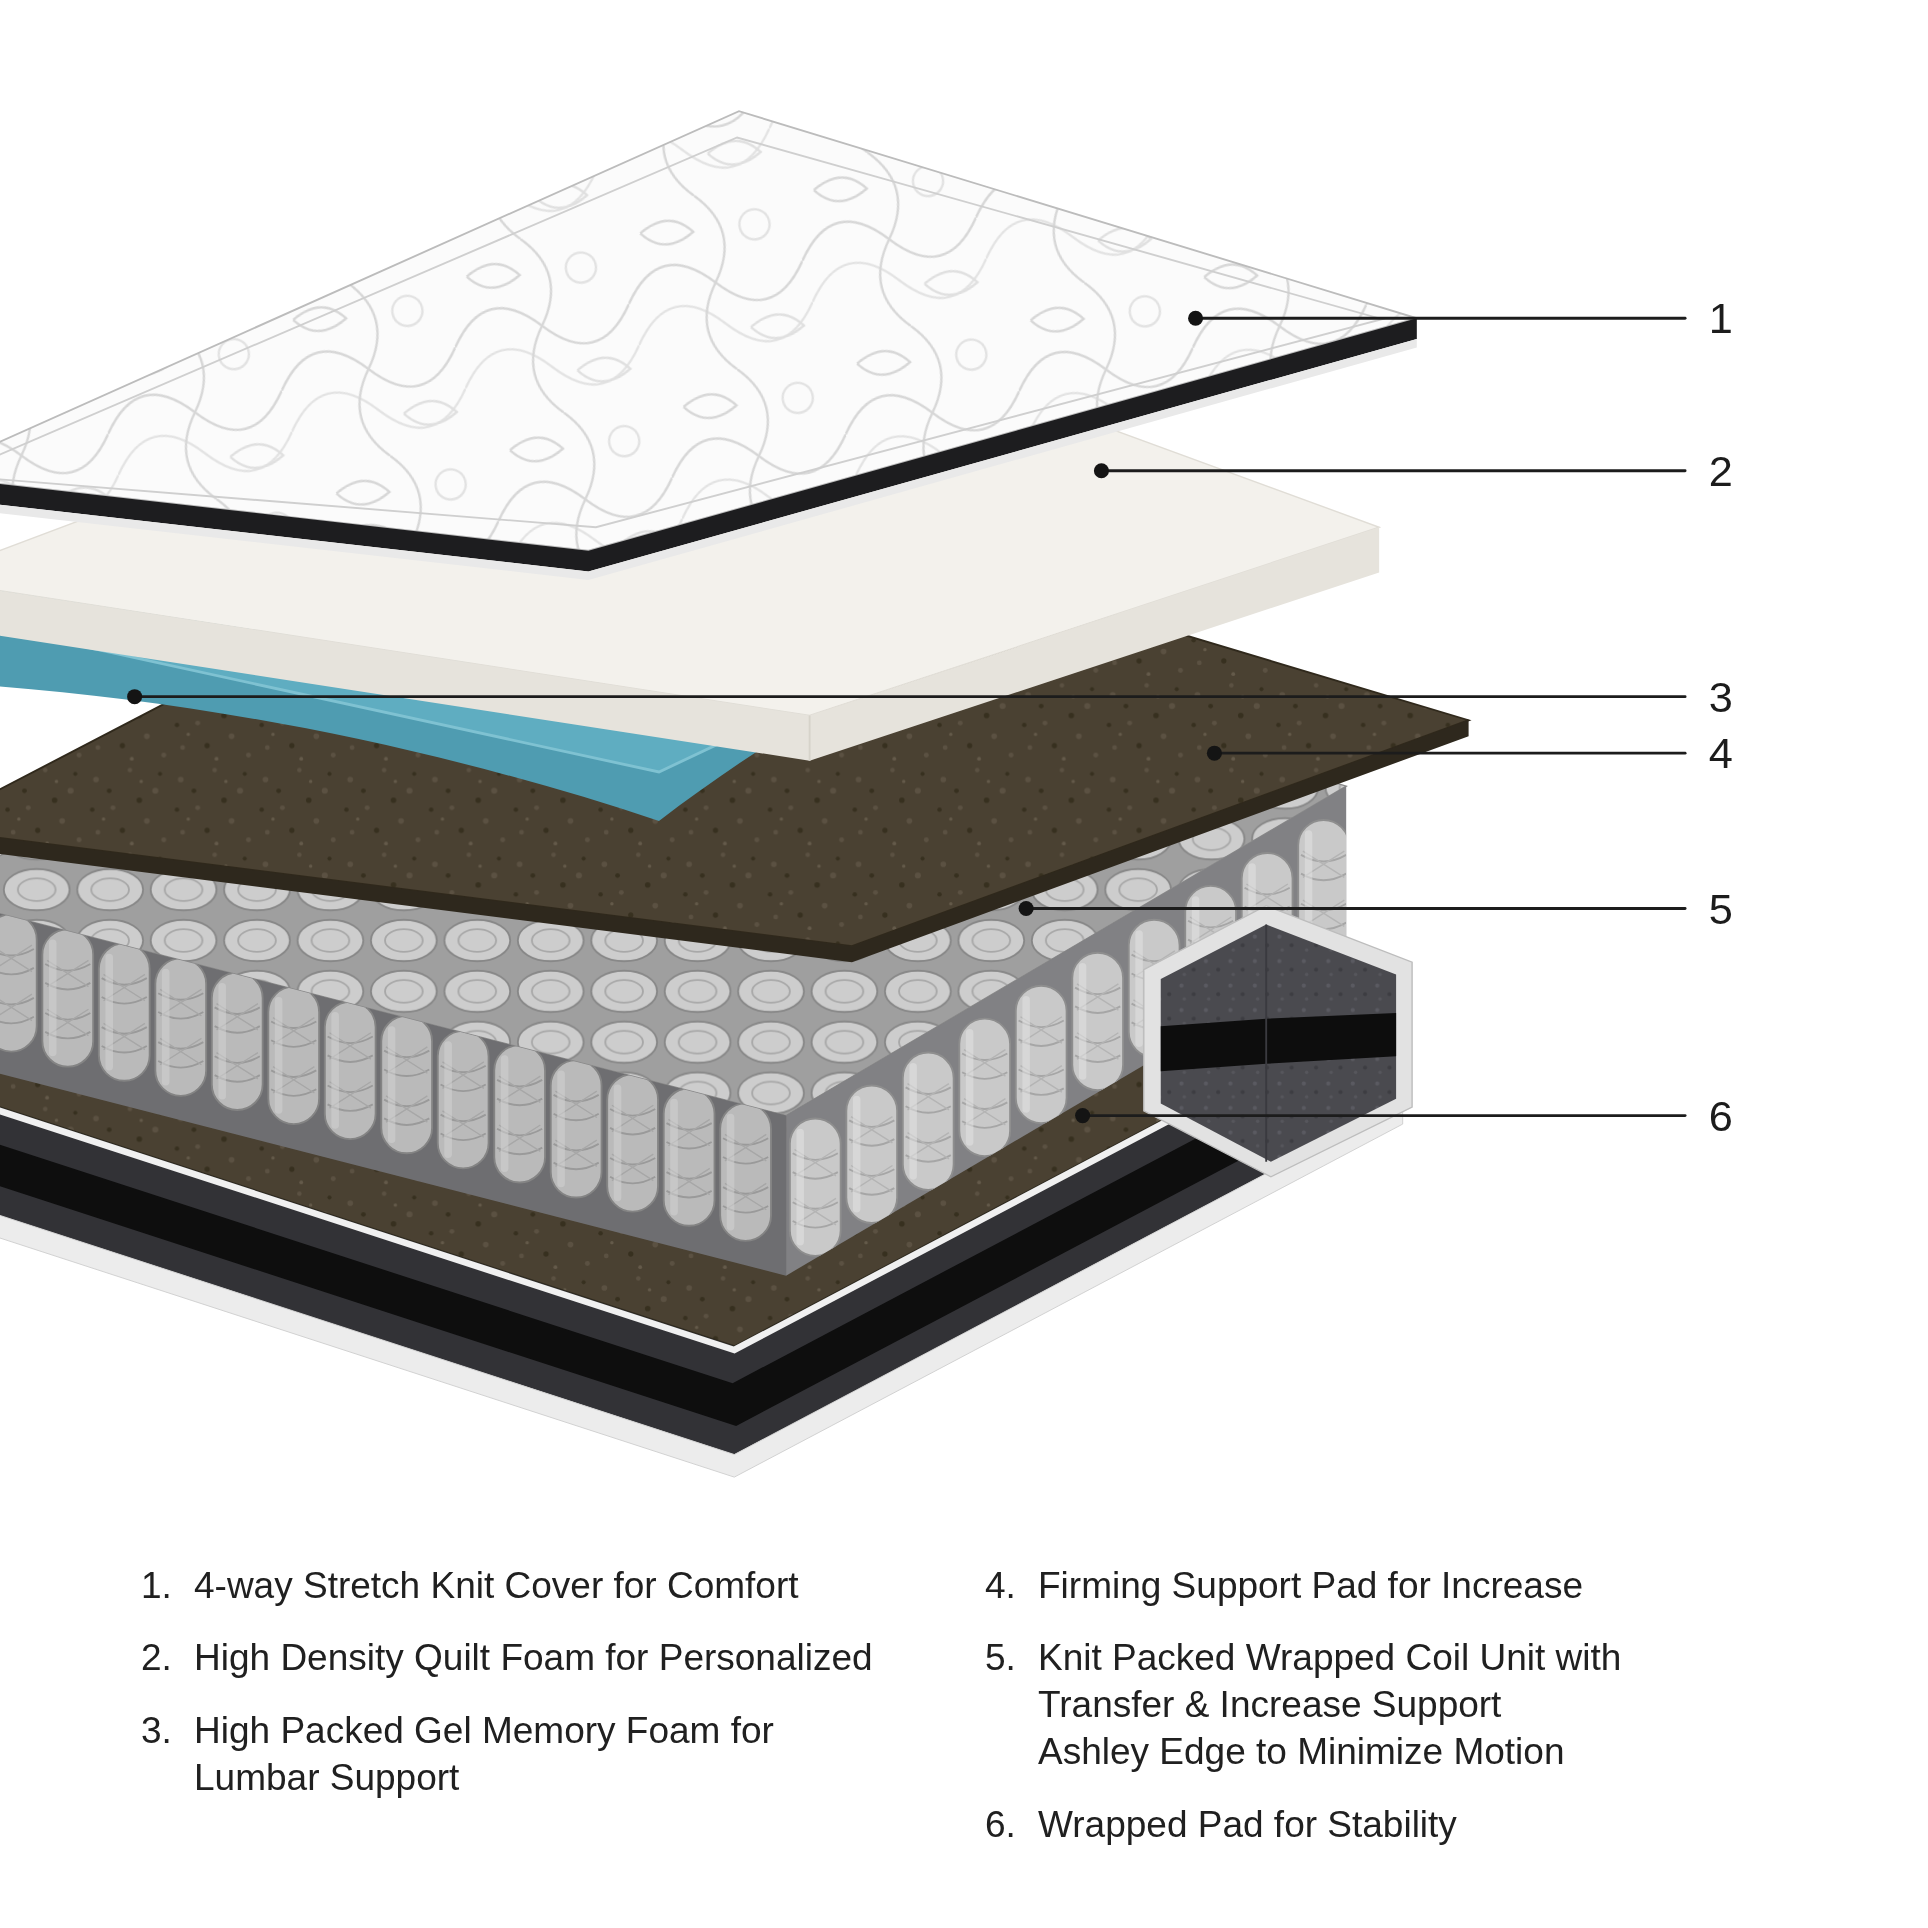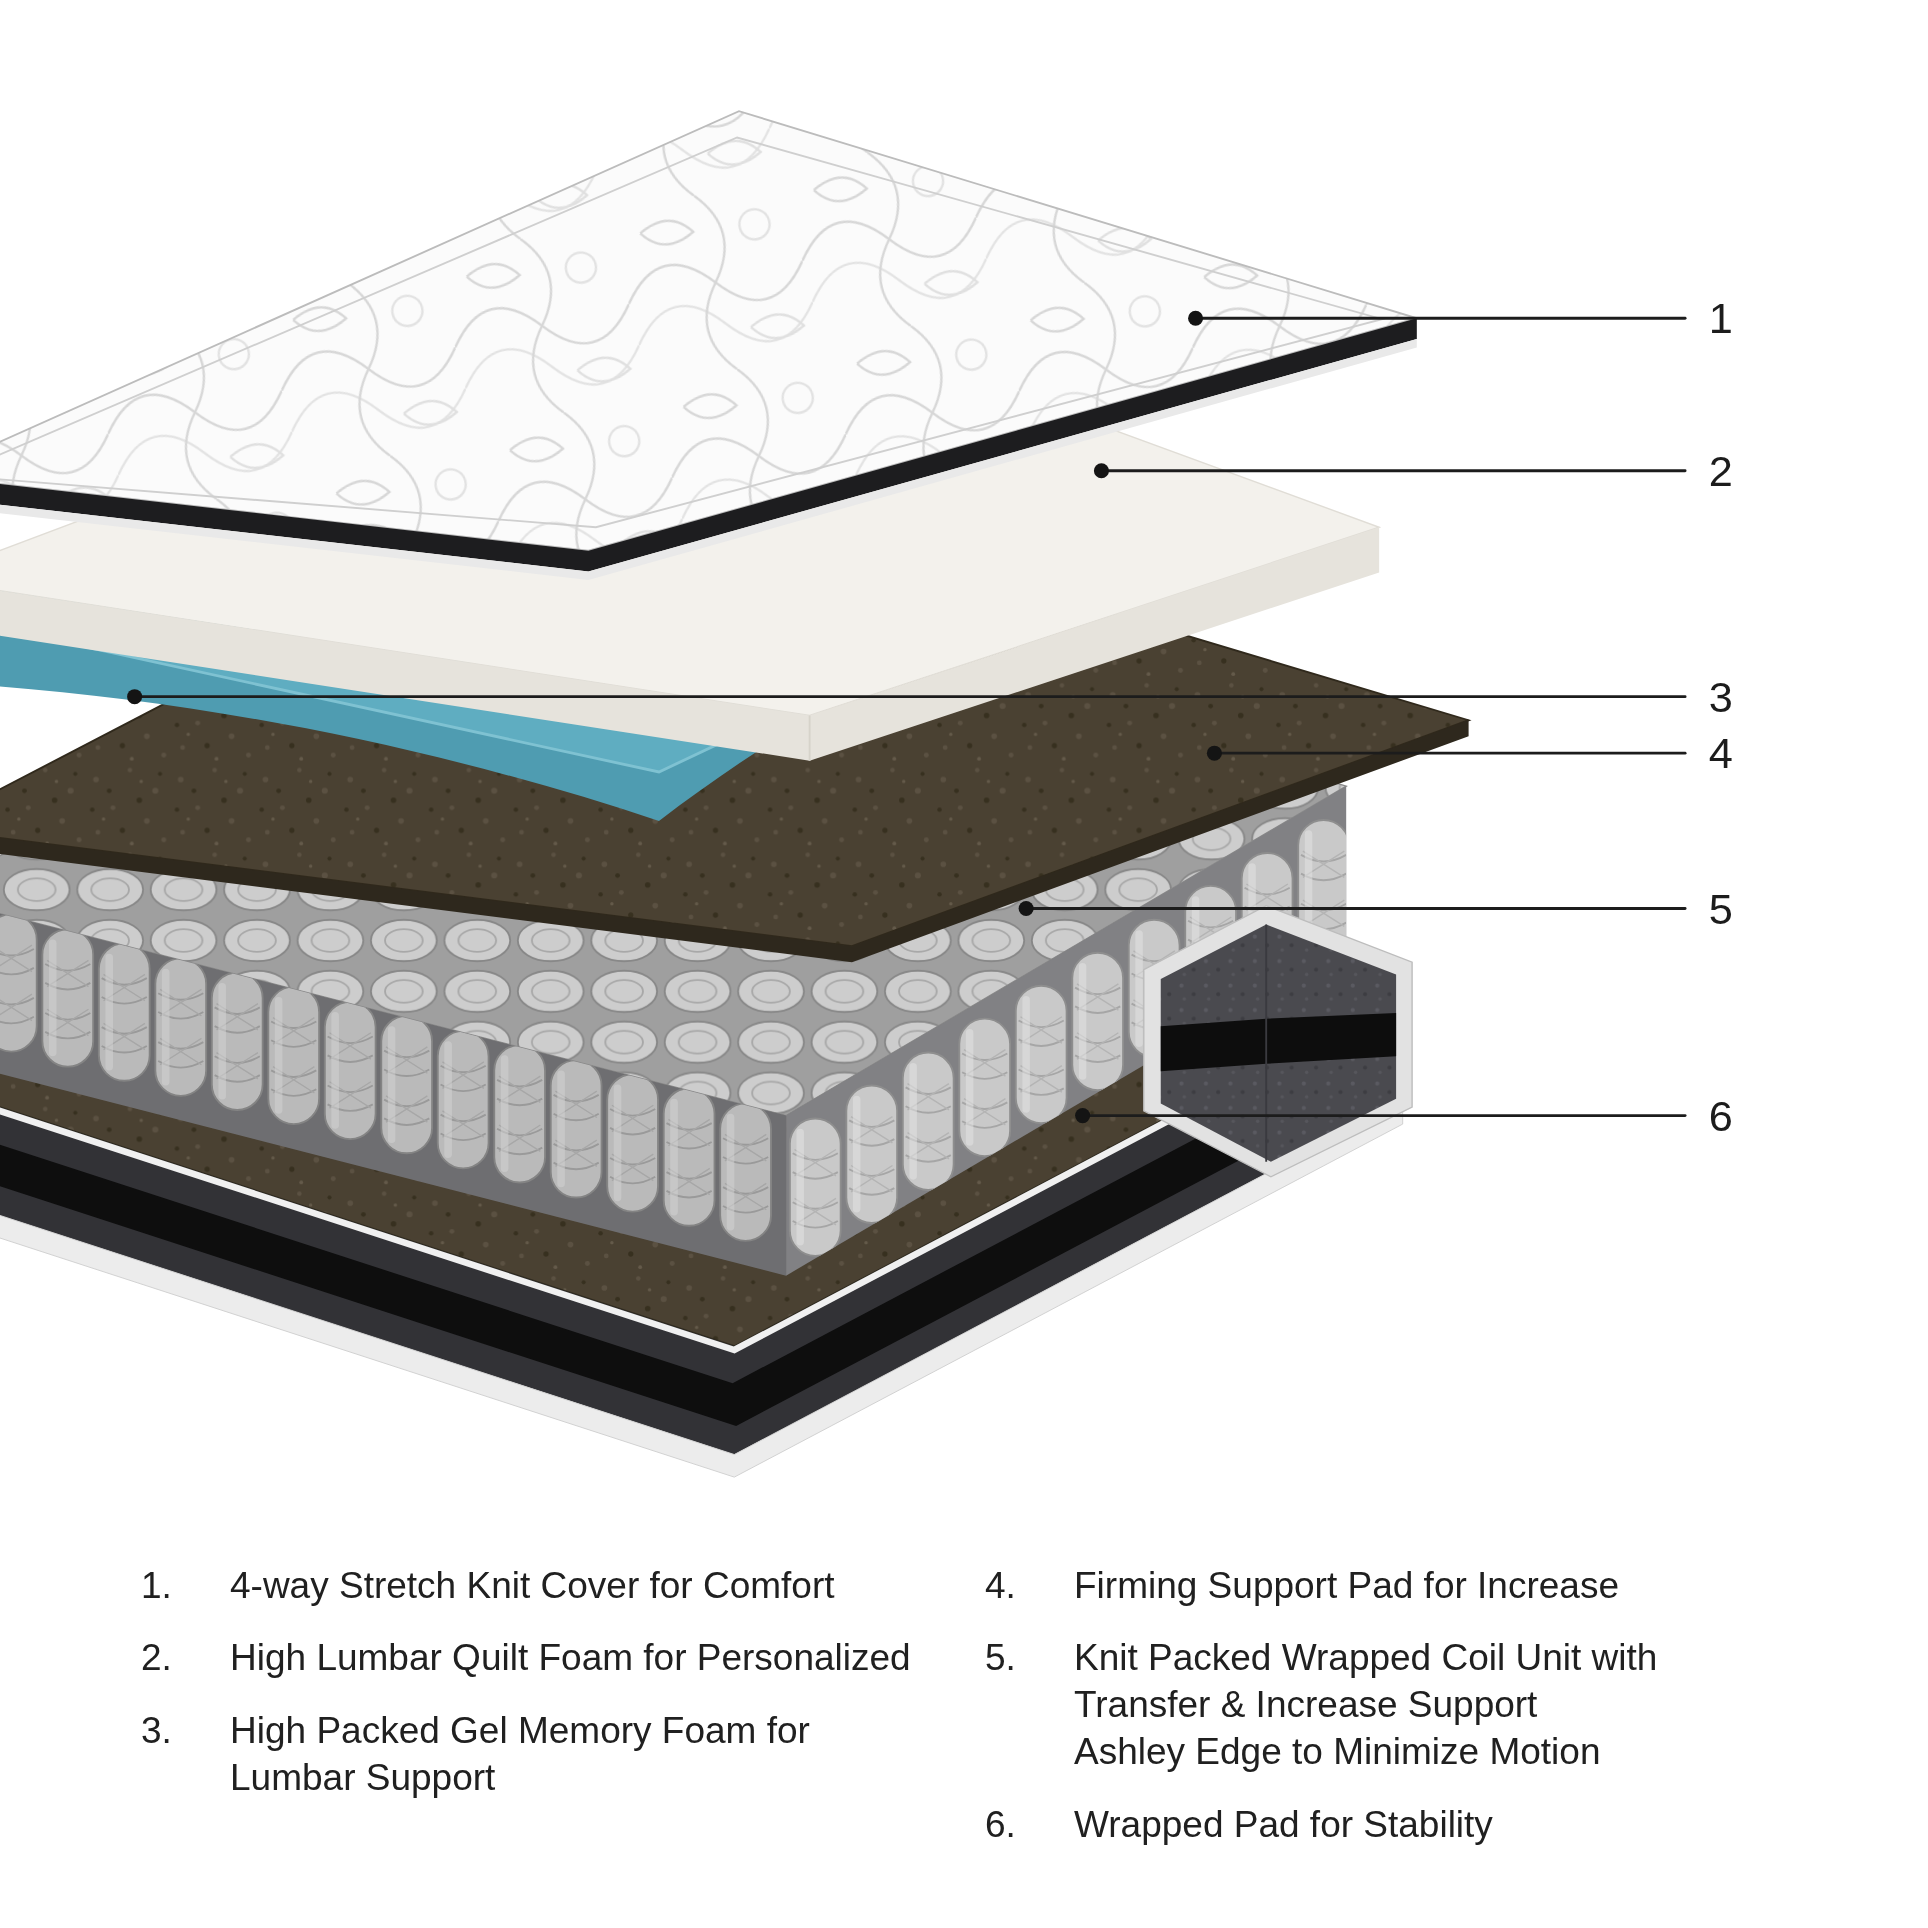--- a/index.html
+++ b/index.html
@@ -9,21 +9,21 @@
   }
   .stage{position:absolute;inset:0;width:1928px;height:1928px;background:#ffffff;}
   svg.diagram{position:absolute;left:0;top:0;display:block;}
   svg text{font-family:"Liberation Sans", sans-serif;font-size:46px;fill:#1c1c1c;}
   .legend{position:absolute;top:1563px;left:0;width:1928px;height:358px;}
   .legend-col{position:absolute;top:0;}
   .col-left{left:141px;width:810px;}
   .col-right{left:985px;width:847px;}
   .legend-item{display:flex;margin-bottom:25.4px;font-size:37px;line-height:1.27;color:#202020;}
   .legend-num{flex:0 0 53px;}
-  .legend-lines{flex:1;margin-left:36px;}
+  .legend-lines{flex:1;}
   .legend-lines div{white-space:nowrap;}
 </style>
 </head>
 <body>
 
 <div class="stage">
 
   <svg class="diagram" width="1928" height="1544" viewBox="0 0 2048 1640">
     <defs>
       <pattern id="quilt" width="190" height="190" patternUnits="userSpaceOnUse" patternTransform="rotate(-14)">
@@ -202,21 +202,21 @@
     <div class="legend-col col-left">
       <div class="legend-item">
         <div class="legend-num">1.</div>
         <div class="legend-lines">
           <div>4-way Stretch Knit Cover for Comfort</div>
         </div>
       </div>
       <div class="legend-item">
         <div class="legend-num">2.</div>
         <div class="legend-lines">
-          <div>High Lumbar Quilt Foam for Personalized</div>
+          <div>High Density Quilt Foam for Personalized</div>
         </div>
       </div>
       <div class="legend-item">
         <div class="legend-num">3.</div>
         <div class="legend-lines">
           <div>High Packed Gel Memory Foam for</div>
           <div>Lumbar Support</div>
         </div>
       </div>
     </div>

